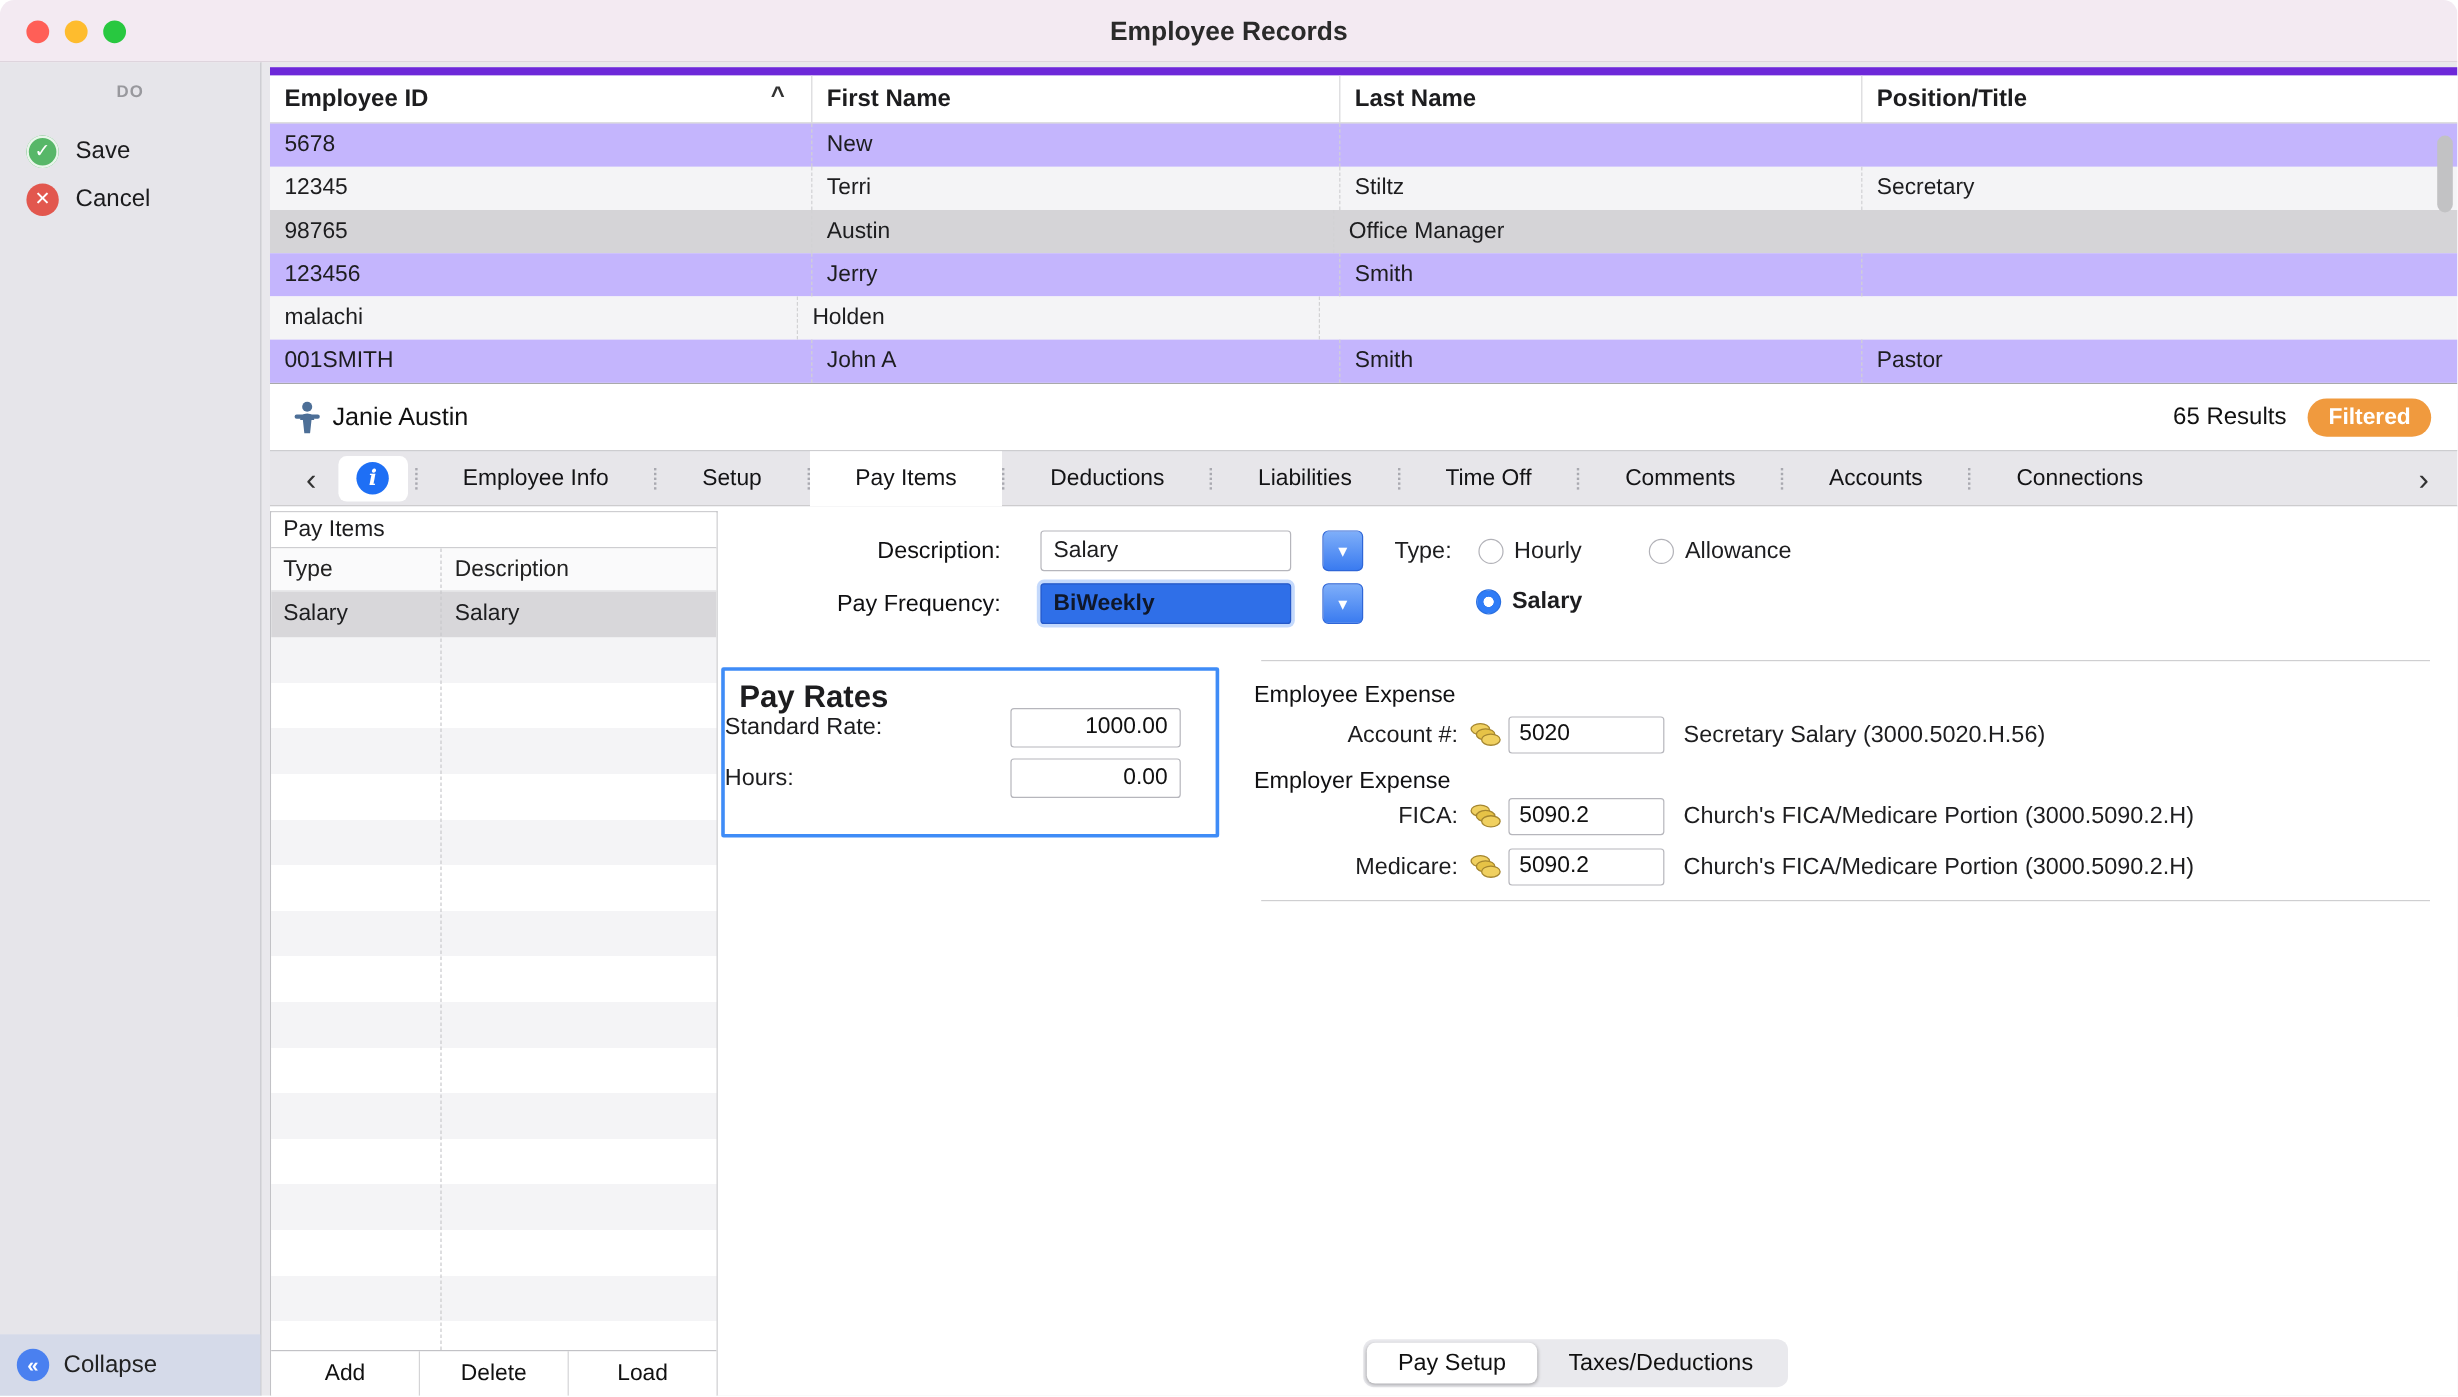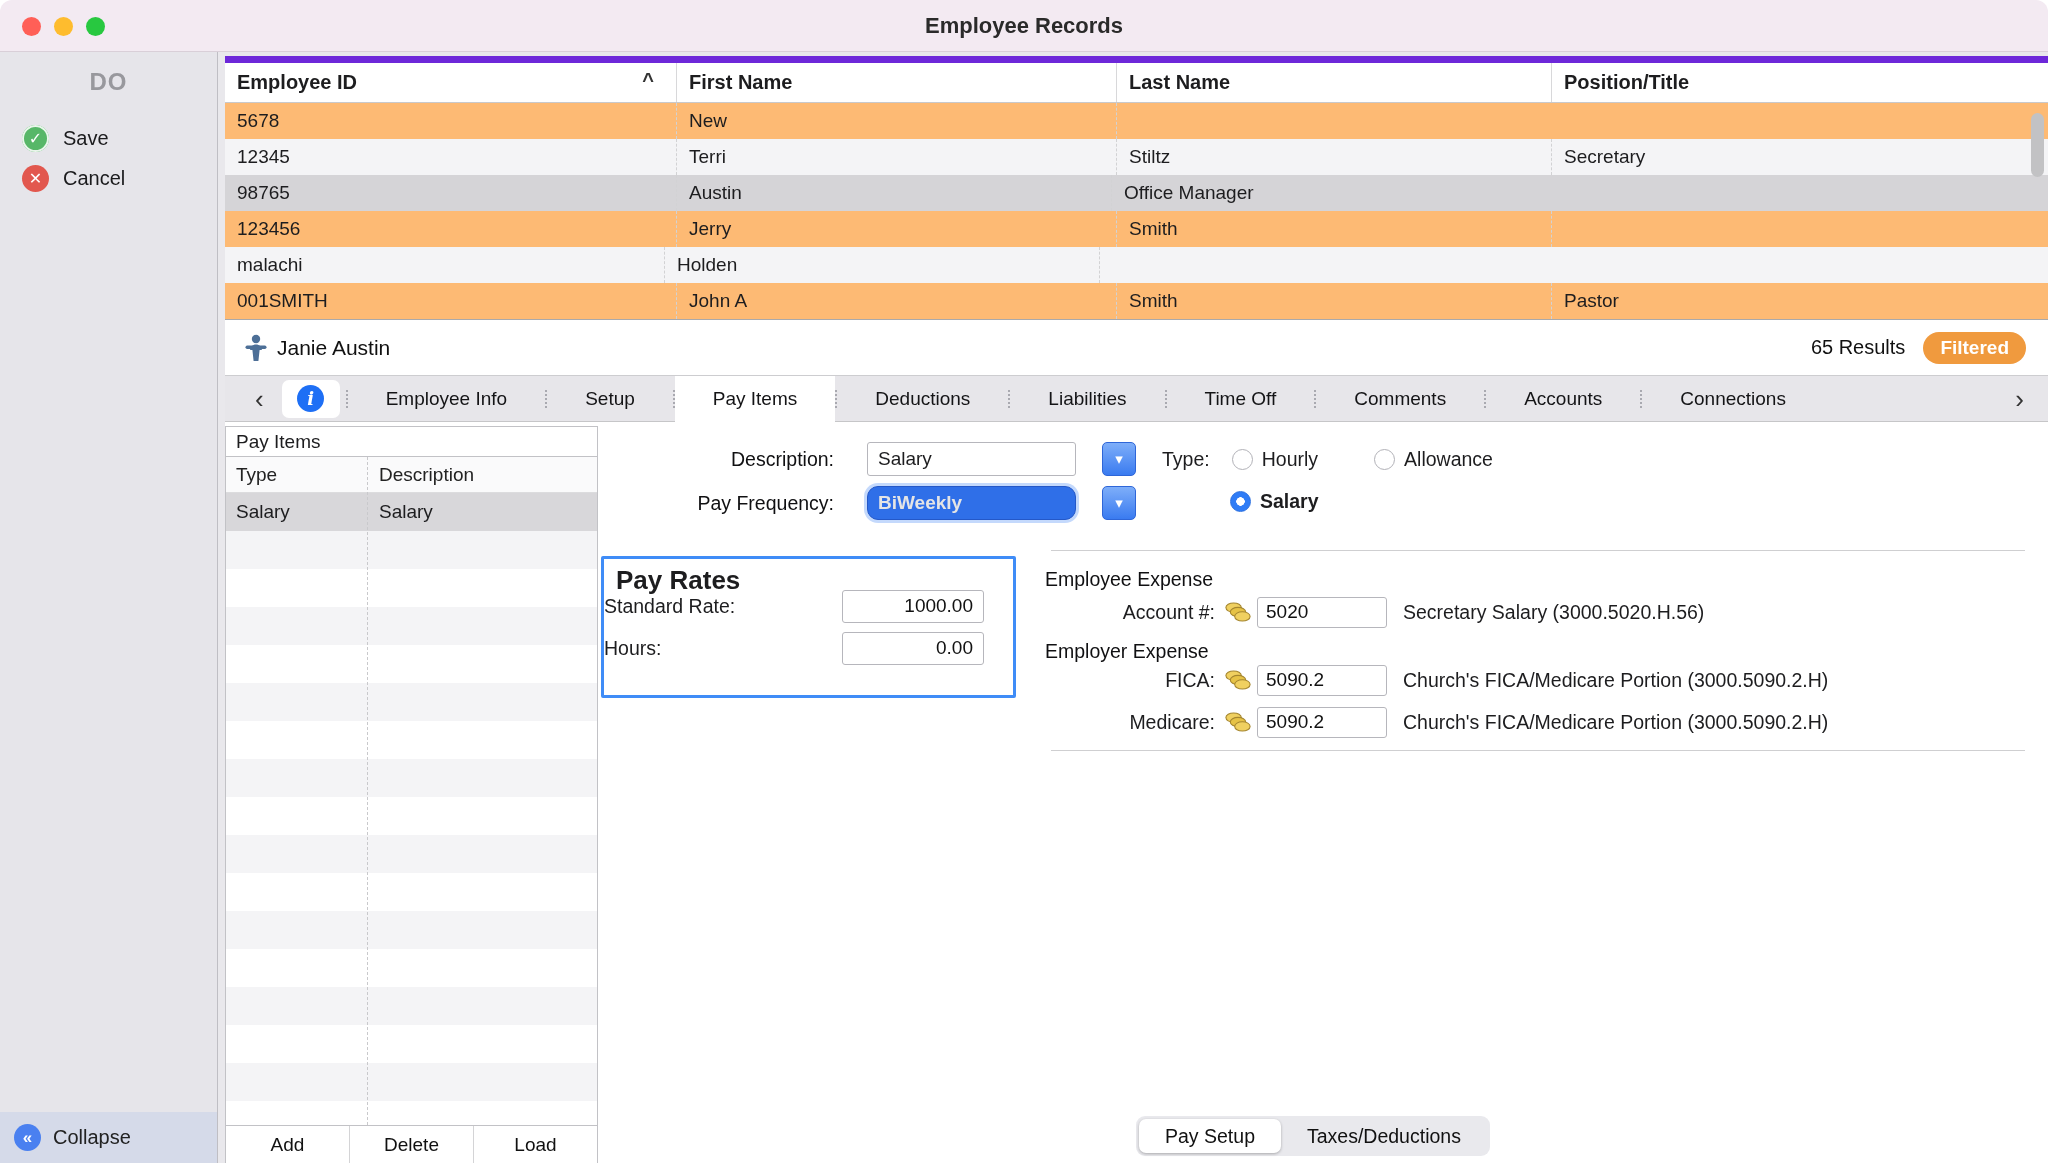--- a/index.html
+++ b/index.html
@@ -15,39 +15,39 @@
   .light.red { background:#ff5f57; }
   .light.yellow { background:#febc2e; }
   .light.green { background:#28c840; }
   .win-title { flex:1; text-align:center; font-weight:bold; font-size:22px; color:#2a2a2a; }
 
   
   .app-body { display:flex; height:1111px; }
 
   
   .sidebar { width:218px; background:#e6e5ea; border-right:1px solid #bfbec4; position:relative; flex:none; }
-  .sb-header { margin-top:16px; text-align:center; font-weight:bold; font-size:24px; letter-spacing:1px; color:#98989d; }
+  .sb-header { margin-top:16px; text-align:center; font-weight:bold; font-size:14px; letter-spacing:1px; color:#98989d; }
   .sb-item { display:flex; align-items:center; gap:14px; padding-left:22px; height:40px; font-size:20px; color:#1b1b1d; }
   .sb-item.save { margin-top:22px; }
   .round-ic { width:27px; height:27px; border-radius:50%; color:#fff; display:flex; align-items:center; justify-content:center; font-size:16px; font-weight:bold; flex:none; }
   .ic-green { background:#57b768; box-shadow:0 0 0 2px #e9f5eb inset; }
   .ic-red { background:#e2574e; }
   .collapse-bar { position:absolute; left:0; right:0; bottom:0; height:51px; background:#d5dae9; display:flex; align-items:center; gap:12px; padding-left:14px; font-size:20px; color:#222; }
   .ic-blue { background:#4a80f0; font-size:17px; }
 
   
   .main { flex:1; background:#e9e8ec; display:flex; flex-direction:column; position:relative; min-width:0; }
   .main > * { margin-left:7px; }
 
   
   .emp-table { margin-top:4px; background:#fff; border-top:7px solid #6d28d9; border-bottom:1px solid #a9a9ab; position:relative; flex:none; }
   .thead { display:flex; height:40px; align-items:center; border-bottom:1px solid #c9c9cb; font-weight:bold; font-size:20px; background:#fff; }
   .thead .tc { border-right:1px solid #d8d8da; height:100%; display:flex; align-items:center; }
   .thead .tc:last-child { border-right:none; }
-  .trow { display:flex; height:36px; align-items:center; font-size:19px; background:#fdba74; }
+  .trow { display:flex; height:36px; align-items:center; font-size:19px; background:#c4b5fd; }
   .trow.alt { background:#f4f4f6; }
   .trow.sel { background:#d5d4d7; }
   .trow .tc { border-right:1px dashed #d2d2d4; height:100%; display:flex; align-items:center; }
   .trow .tc:last-child { border-right:none; }
   .tc { padding-left:12px; overflow:hidden; white-space:nowrap; }
   .c-id { width:452px; position:relative; }
   .c-first { width:440px; }
   .c-last { width:435px; }
   .c-pos { flex:1; }
   .sort-caret { position:absolute; right:22px; top:6px; font-size:20px; font-weight:bold; color:#333; }
@@ -86,21 +86,21 @@
   .pp-buttons { height:38px; border-top:1px solid #c2c2c6; display:flex; background:#fff; flex:none; }
   .pp-btn { flex:1; display:flex; align-items:center; justify-content:center; font-size:19px; background:none; border:none; border-right:1px solid #d4d4d6; font-family:inherit; color:#111; }
   .pp-btn:last-child { border-right:none; }
 
   
   .combo-row { position:absolute; left:361px; display:flex; align-items:center; height:34px;gap:23px; }
   .combo-row.desc { top:20px; }
   .combo-row.freq { top:64px; }
   .form-label { width:258px; text-align:right; padding-right:10px; font-size:19.5px; color:#101012; }
   .combo-field { width:209px; height:34px; border:1px solid #b6b6bc; border-radius:3px; background:#fff; display:flex; align-items:center; padding-left:10px; font-size:19px; }
-  .combo-row.freq .combo-field { background:#2f6fe8; border-color:#2458c8; color:#e5e5e5; box-shadow:0 0 0 3px rgba(59,130,246,.3); font-weight:bold;border-radius:11px; }
+  .combo-row.freq .combo-field { background:#2f6fe8; border-color:#2458c8; color:#0f172a; box-shadow:0 0 0 3px rgba(59,130,246,.3); font-weight:bold; }
   .combo-arrow { width:34px; height:34px; margin-left:3px; border:1px solid #2e66d8; border-radius:5px; background:linear-gradient(#7eaef9,#3a7bf0); color:#fff; display:flex; align-items:center; justify-content:center; font-size:15px; font-family:inherit; }
 
   
   .type-row1 { position:absolute; left:937px; top:22px; display:flex; align-items:center; height:30px; }
   .type-row2 { position:absolute; left:1005px; top:64px; display:flex; align-items:center; height:30px; }
   .type-label { font-size:19.5px; margin-right:22px; }
   .radio { width:21px; height:21px; border-radius:50%; border:1.5px solid #b2b2b8; background:#fff; margin-right:9px; flex:none; }
   .radio.sel { border-color:#2a6fe0; background:radial-gradient(circle,#ffffff 0 4px,#2f7cf6 4.5px); }
   .radio-label { font-size:19.5px; }
   .radio-label.strong { font-weight:bold; }

